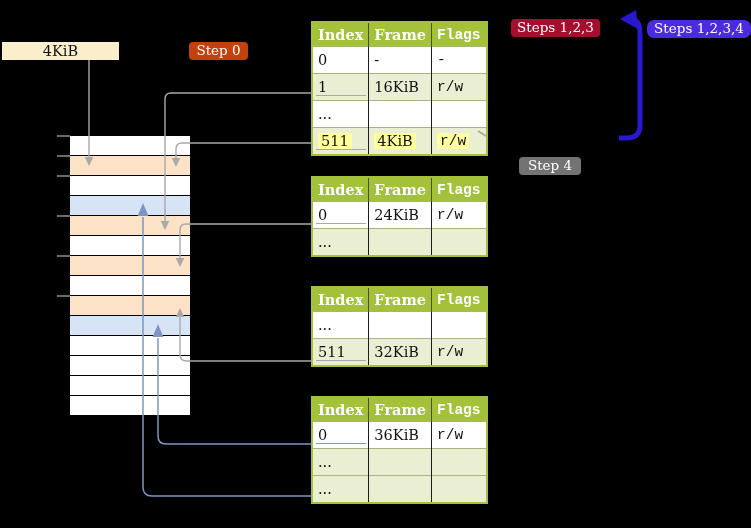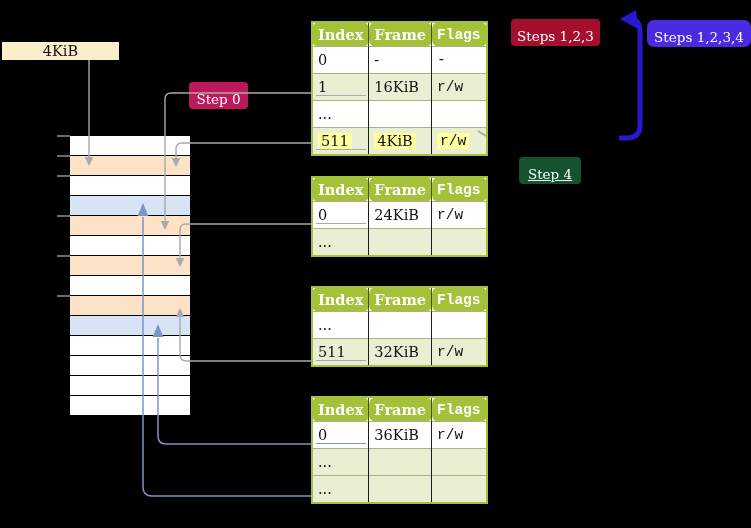--- a/index.html
+++ b/index.html
@@ -3,58 +3,58 @@
 <meta charset="utf-8">
 <style>
   html,body{margin:0;padding:0;background:#000;}
   #canvas{position:relative;width:751px;height:528px;background:#000;overflow:hidden;
           font-family:"DejaVu Serif","Liberation Serif",serif;}
   
   .legend-box{position:absolute;left:2px;top:42px;width:117px;height:18px;background:#faeecb;
               color:#111;font-size:14.5px;line-height:18px;text-align:center;}
   
   .badge{position:absolute;box-sizing:border-box;color:#fff;font-size:13.5px;line-height:17px;
-         height:27px;border-radius:4px;text-align:center;padding:9px 2px;}
+         height:18px;border-radius:4px;text-align:center;padding:0 2px;}
   #badge-step0{left:189px;top:42px;width:59px;}
   #badge-steps123{left:511px;top:19px;width:89px;}
   #badge-steps1234{left:647px;top:20px;width:104px;border-radius:7px;}
   #badge-step4{left:519px;top:157px;width:62px;}
   
   .memory{position:absolute;left:70px;top:136px;width:120px;height:279px;display:flex;flex-direction:column;}
   .mem-row{flex:1;border-bottom:1.6px solid #000;}
   .mem-row:last-child{border-bottom:none;}
   
   table.pt{position:absolute;left:311px;border-collapse:collapse;table-layout:fixed;background:#fff;
            border:2.5px solid #a3c139;}
   #pt0{top:21px;} #pt1{top:176px;} #pt2{top:286px;} #pt3{top:396px;}
   table.pt col.c1{width:54px;} table.pt col.c2{width:60px;} table.pt col.c3{width:51px;}
   table.pt th{background:#a3c139;color:#fff;font-weight:bold;font-size:14.5px;text-align:left;
-              padding:1px 5px;height:21px;border-right:1.5px solid #46511d;border-radius:7px;}
+              padding:1px 5px;height:21px;border-right:1.5px solid #46511d;}
   table.pt td{font-size:14.5px;color:#111;padding:1px 5px;height:24px;vertical-align:middle;
               border-right:1.5px solid #1c1c1c;border-top:1.5px solid #a9b37e;}
   table.pt th:last-child,table.pt td:last-child{border-right:none;font-family:Liberation Mono, monospace;}
   table.pt tr.shaded td{background:#eaefd4;}
   .idx-block{display:block;margin:0 -3px 0 -2px;padding:0 2px;}
   .u-gray{border-bottom:1.4px solid #a9a9a9;}
   .u-blue{border-bottom:1.7px solid #7b96c6;}
   .hl{background:#ffff9d;padding:0 3px;}
   
   #arrows{position:absolute;left:0;top:0;width:751px;height:528px;pointer-events:none;}
 </style>
 </head>
 <body>
 
 <div id="canvas">
 
   <div class="legend-box">4KiB</div>
 
-  <div class="badge" id="badge-step0" style="background: #be185d; margin-top: 40px;">Step 0</div>
+  <div class="badge" id="badge-step0" style="background: #c2410c;">Step 0</div>
   <div class="badge" id="badge-steps123" style="background: rgb(166, 14, 46);">Steps 1,2,3</div>
   <div class="badge" id="badge-steps1234" style="background: rgb(75, 42, 224);">Steps 1,2,3,4</div>
-  <div class="badge" id="badge-step4" style="background: #14532d; text-decoration: underline;">Step 4</div>
+  <div class="badge" id="badge-step4" style="background: #737373;">Step 4</div>
 
   <div class="memory" id="memory">
       <div class="mem-row" style="background: rgb(255, 255, 255);"></div>
       <div class="mem-row" style="background: rgb(252, 227, 199);"></div>
       <div class="mem-row" style="background: rgb(255, 255, 255);"></div>
       <div class="mem-row" style="background: rgb(214, 228, 246);"></div>
       <div class="mem-row" style="background: rgb(252, 227, 199);"></div>
       <div class="mem-row" style="background: rgb(255, 255, 255);"></div>
       <div class="mem-row" style="background: rgb(252, 227, 199);"></div>
       <div class="mem-row" style="background: rgb(255, 255, 255);"></div>

